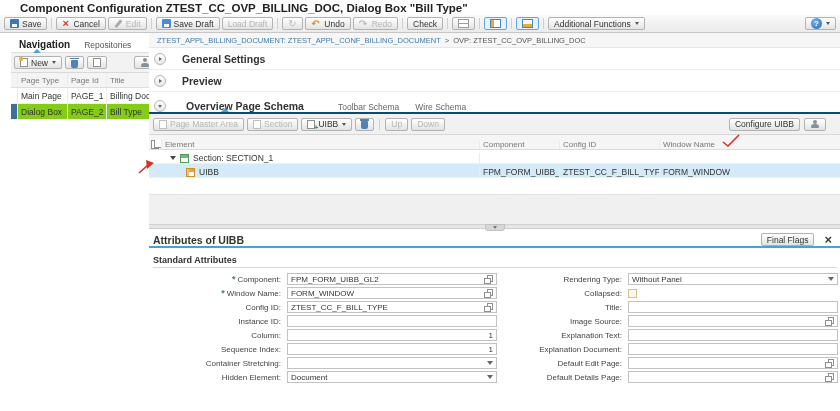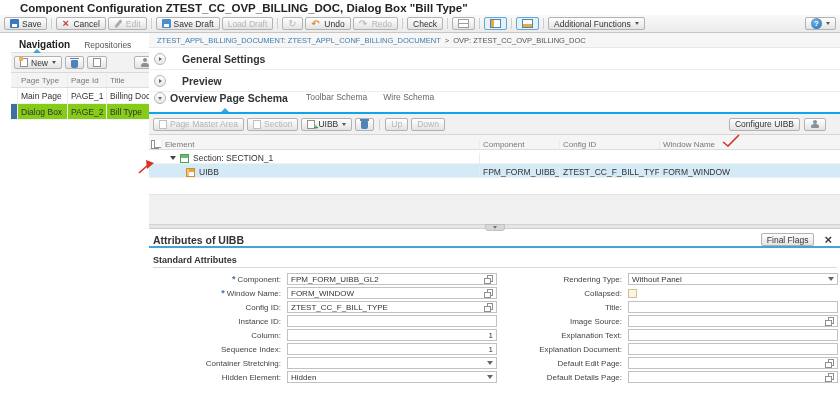--- a/index.html
+++ b/index.html
@@ -96,22 +96,22 @@
   .breadcrumb .link{color:#3f7cac}
   .sec-row{height:22px;flex:none;display:flex;align-items:center;gap:16px;padding-left:5px;
            border-bottom:1px solid #ededed;box-sizing:border-box}
   .tog{width:12px;height:12px;border:1px solid #b5b5b5;border-radius:50%;
        background:linear-gradient(#fff,#e8e8e8);position:relative;flex:none;box-sizing:border-box}
   .tog::after{content:"";position:absolute;left:4px;top:3px;width:0;height:0;
        border-top:2.5px solid transparent;border-bottom:2.5px solid transparent;border-left:3.5px solid #666}
   .tog.open::after{left:3px;top:4px;border-left:2.5px solid transparent;border-right:2.5px solid transparent;
        border-top:3.5px solid #666;border-bottom:none}
   .sec-title{font-size:10.5px;font-weight:bold;color:#333}
-  .ops-header{height:22px;flex:none;display:flex;align-items:flex-start;gap:4px;padding-left:5px;
-              border-bottom:2px solid #0ea5e9;box-sizing:border-box;position:relative}
+  .ops-header{height:22px;flex:none;display:flex;align-items:flex-end;gap:20px;padding-left:5px;
+              border-bottom:2px solid #0c4a6e;box-sizing:border-box;position:relative}
   .ops-tabs{display:flex;gap:16px;margin-left:14px}
   .ops-tab{font-size:8.5px;color:#666}
   .ops-marker{position:absolute;left:72px;bottom:0;width:0;height:0;
        border-left:4px solid transparent;border-right:4px solid transparent;border-bottom:4px solid #45a3dc}
 
   .schema-toolbar{height:21px;flex:none;background:#f1f1f1;border-bottom:1px solid #d6d6d6;
                   display:flex;align-items:center;gap:3px;padding:0 4px;box-sizing:border-box}
   .schema-right{margin-left:auto;display:flex;gap:4px;align-items:center;margin-right:10px}
 
   .schema-table{font-size:8.5px;flex:none}
@@ -498,21 +498,21 @@
           <span class="fctl inp">
             <span class="val"></span>
             <span class="vh"></span>
           </span>
         </div>
         <div class="frow">
           <span class="flabel l">
             <span>Hidden Element:</span>
           </span>
           <span class="fctl inp">
-            <span class="val">Hidden</span>
+            <span class="val">Document</span>
             <span class="chev"></span>
           </span>
           <span class="flabel r">
             <span>Default Details Page:</span>
           </span>
           <span class="fctl inp">
             <span class="val"></span>
             <span class="vh"></span>
           </span>
         </div>

